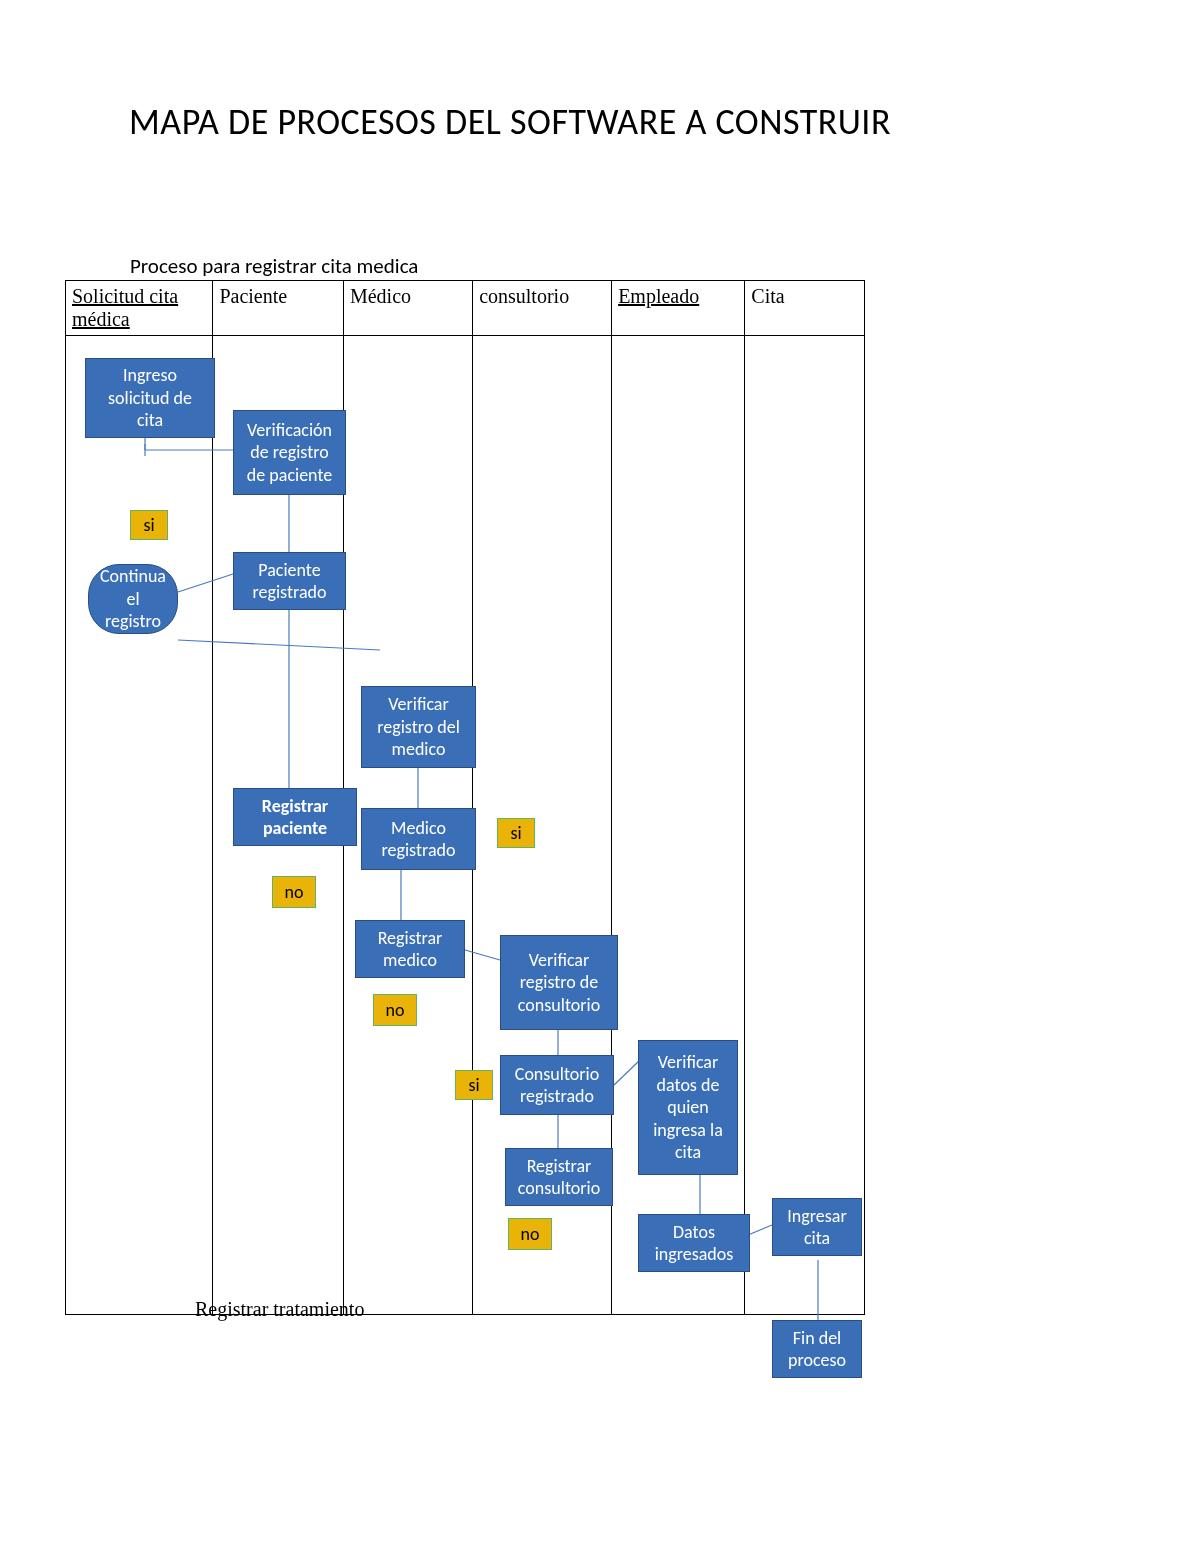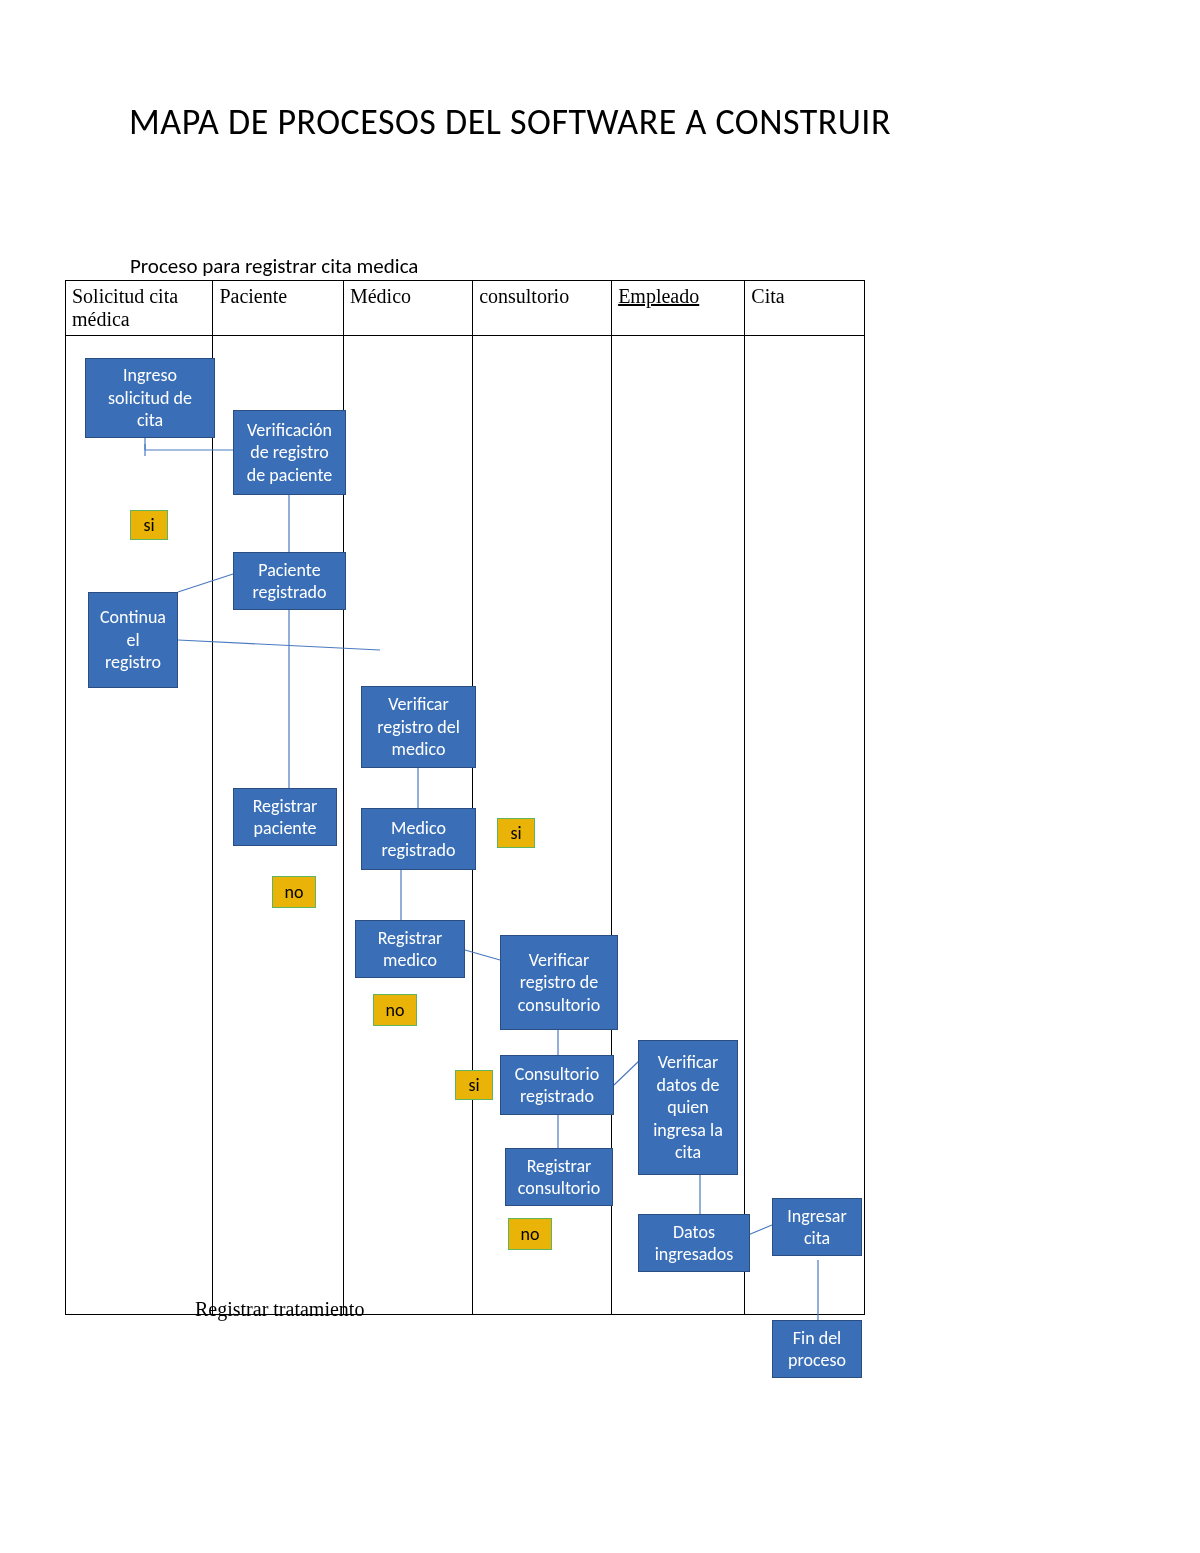--- a/index.html
+++ b/index.html
@@ -43,21 +43,21 @@
     font-family: "Times New Roman", serif;
     font-size: 20px;
     font-weight: 400;
     text-align: left;
     vertical-align: top;
     padding: 4px 6px 4px 6px;
   }
   .swimlane-body td {
     height: 970px;
   }
-  .col0 { width: 150px; }
+  .col0 { width: 150px; text-decoration: underline; }
   .col1 { width: 130px; }
   .col2 { width: 130px; }
   .col3 { width: 135px; }
   .col4 { width: 130px; text-decoration: underline; }
   .col5 { width: 125px; }
 
   .box {
     position: absolute;
     background: #3a6fb7;
     border: 1px solid #2a4e82;
@@ -164,23 +164,23 @@
 
     <line x1="818" y1="1260" x2="818" y2="1320"></line>
   </svg>
 
   <div class="box" style="left:85px; top:358px; width:130px; height:80px;text-align:center;">Ingreso solicitud de cita</div>
 
   <div class="box" style="left:233px; top:410px; width:113px; height:85px;">Verificación de registro de paciente</div>
 
   <div class="box" style="left:233px; top:552px; width:113px; height:58px;">Paciente registrado</div>
 
-  <div class="box" style="left:88px; top:592px; width:90px; height:96px;">Continua el registro</div>
-
-  <div class="box" style="left:233px; top:788px; width:104px; height:58px;">Registrar paciente</div>
+  <div class="box" style="left:88px; top:564px; width:90px; height:70px;border-radius:31px;">Continua el registro</div>
+
+  <div class="box" style="left:233px; top:788px; width:124px; height:58px;font-weight:bold;">Registrar paciente</div>
 
   <div class="box" style="left:361px; top:686px; width:115px; height:82px;">Verificar registro del medico</div>
 
   <div class="box" style="left:361px; top:808px; width:115px; height:62px;">Medico registrado</div>
 
   <div class="box" style="left:355px; top:920px; width:110px; height:58px;">Registrar medico</div>
 
   <div class="box" style="left:500px; top:935px; width:118px; height:95px;">Verificar registro de consultorio</div>
 
   <div class="box" style="left:500px; top:1055px; width:114px; height:60px;">Consultorio registrado</div>

